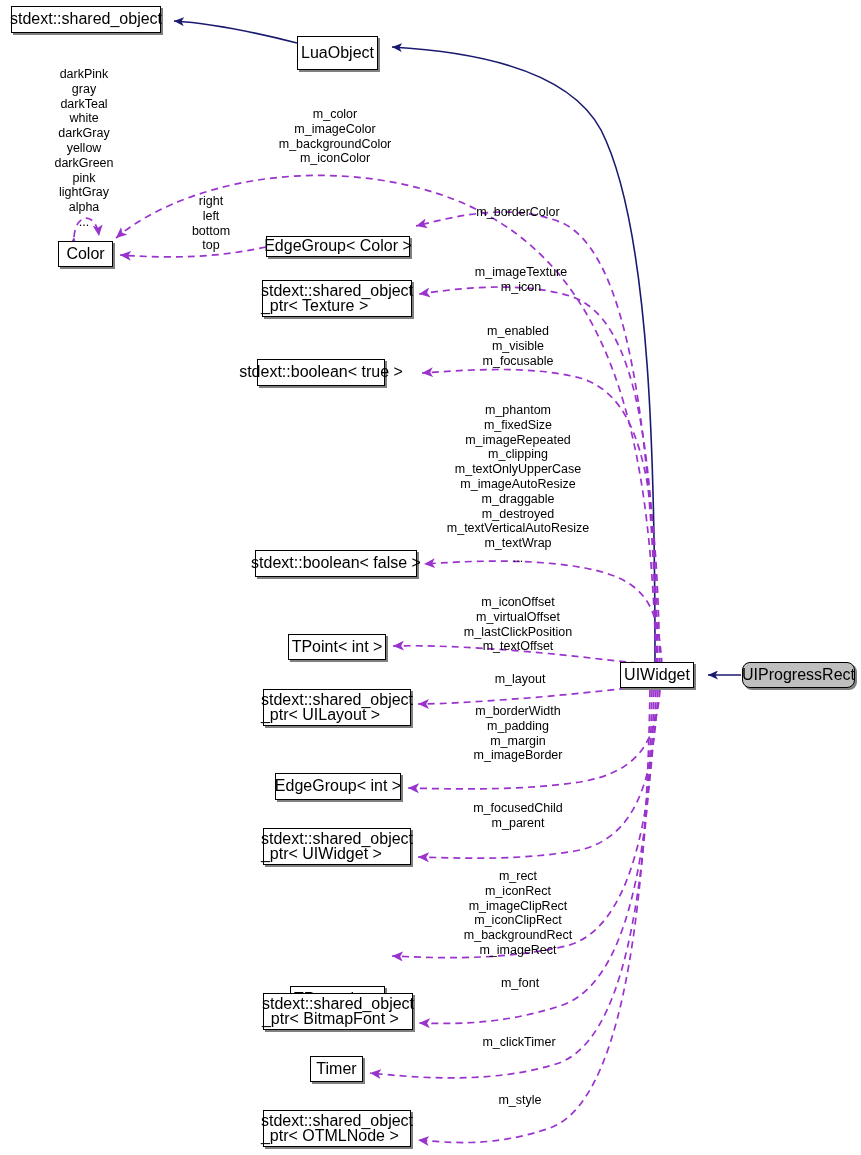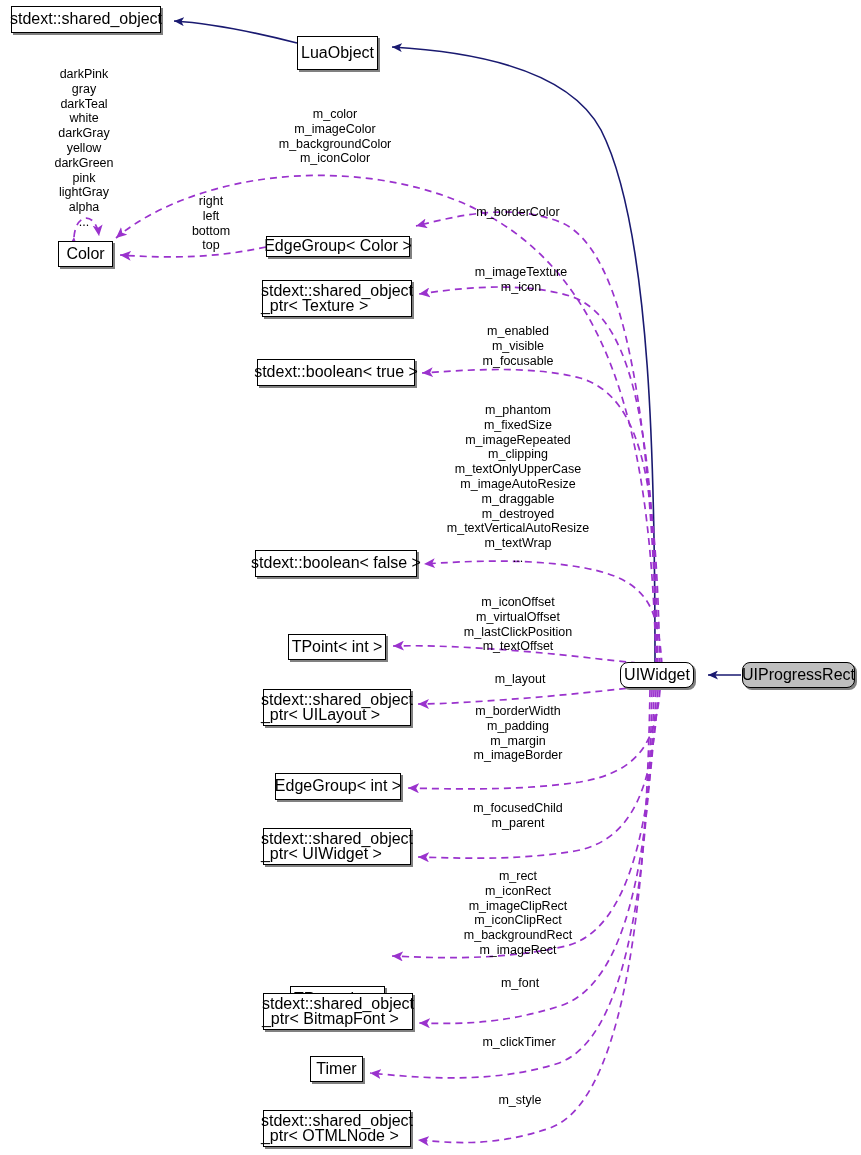--- a/index.html
+++ b/index.html
@@ -144,35 +144,35 @@
       <path d="M650,690 C646,940 616,1104 550,1128 C495,1147 452,1143 418,1140" fill="none" stroke="#9a32cd" stroke-width="1.7" stroke-dasharray="7,5" marker-end="url(#arrow-purple)"></path>
     </g>
   </svg>
 
   <div class="node" style="left: 11px; top: 6px; width: 150px; height: 27px;"><span>stdext::shared_object</span></div>
   <div class="node" style="left: 297px; top: 36px; width: 81px; height: 34px;"><span>LuaObject</span></div>
   <div class="node" style="left: 58px; top: 241px; width: 55px; height: 26px;"><span>Color</span></div>
   <div class="node" style="left: 266px; top: 236px; width: 144px; height: 21px;"><span>EdgeGroup&lt; Color &gt;</span></div>
   <div class="node" style="left: 262px; top: 280px; width: 150px; height: 37px;"><span>stdext::shared_object
 _ptr&lt; Texture &gt;</span></div>
-  <div class="node" style="left: 257px; top: 359px; width: 158px; height: 27px;"><span>stdext::boolean&lt; true &gt;</span></div>
+  <div class="node" style="left: 257px; top: 359px; width: 128px; height: 27px;"><span>stdext::boolean&lt; true &gt;</span></div>
   <div class="node" style="left: 255px; top: 550px; width: 162px; height: 27px;"><span>stdext::boolean&lt; false &gt;</span></div>
   <div class="node" style="left: 288px; top: 634px; width: 98px; height: 26px;"><span>TPoint&lt; int &gt;</span></div>
   <div class="node" style="left: 263px; top: 689px; width: 148px; height: 37px;"><span>stdext::shared_object
 _ptr&lt; UILayout &gt;</span></div>
   <div class="node" style="left: 275px; top: 773px; width: 126px; height: 27px;"><span>EdgeGroup&lt; int &gt;</span></div>
   <div class="node" style="left: 263px; top: 828px; width: 148px; height: 37px;"><span>stdext::shared_object
 _ptr&lt; UIWidget &gt;</span></div>
   <div class="node" style="left: 290px; top: 940px; width: 95px; height: 26px; margin-top: 46px;"><span>TRect&lt; int &gt;</span></div>
   <div class="node" style="left: 263px; top: 993px; width: 150px; height: 37px;"><span>stdext::shared_object
 _ptr&lt; BitmapFont &gt;</span></div>
   <div class="node" style="left: 310px; top: 1056px; width: 53px; height: 26px;"><span>Timer</span></div>
   <div class="node" style="left: 263px; top: 1110px; width: 148px; height: 37px;"><span>stdext::shared_object
 _ptr&lt; OTMLNode &gt;</span></div>
-  <div class="node" style="left: 620px; top: 662px; width: 74px; height: 26px; border-radius: 8px;"><span>UIWidget</span></div>
+  <div class="node" style="left: 620px; top: 662px; width: 74px; height: 26px;"><span>UIWidget</span></div>
   <div class="node highlight" style="left: 742px; top: 662px; width: 113px; height: 26px;"><span>UIProgressRect</span></div>
 
   <div class="edge-label" style="left: 84px; top: 67px;">darkPink
 gray
 darkTeal
 white
 darkGray
 yellow
 darkGreen
 pink

